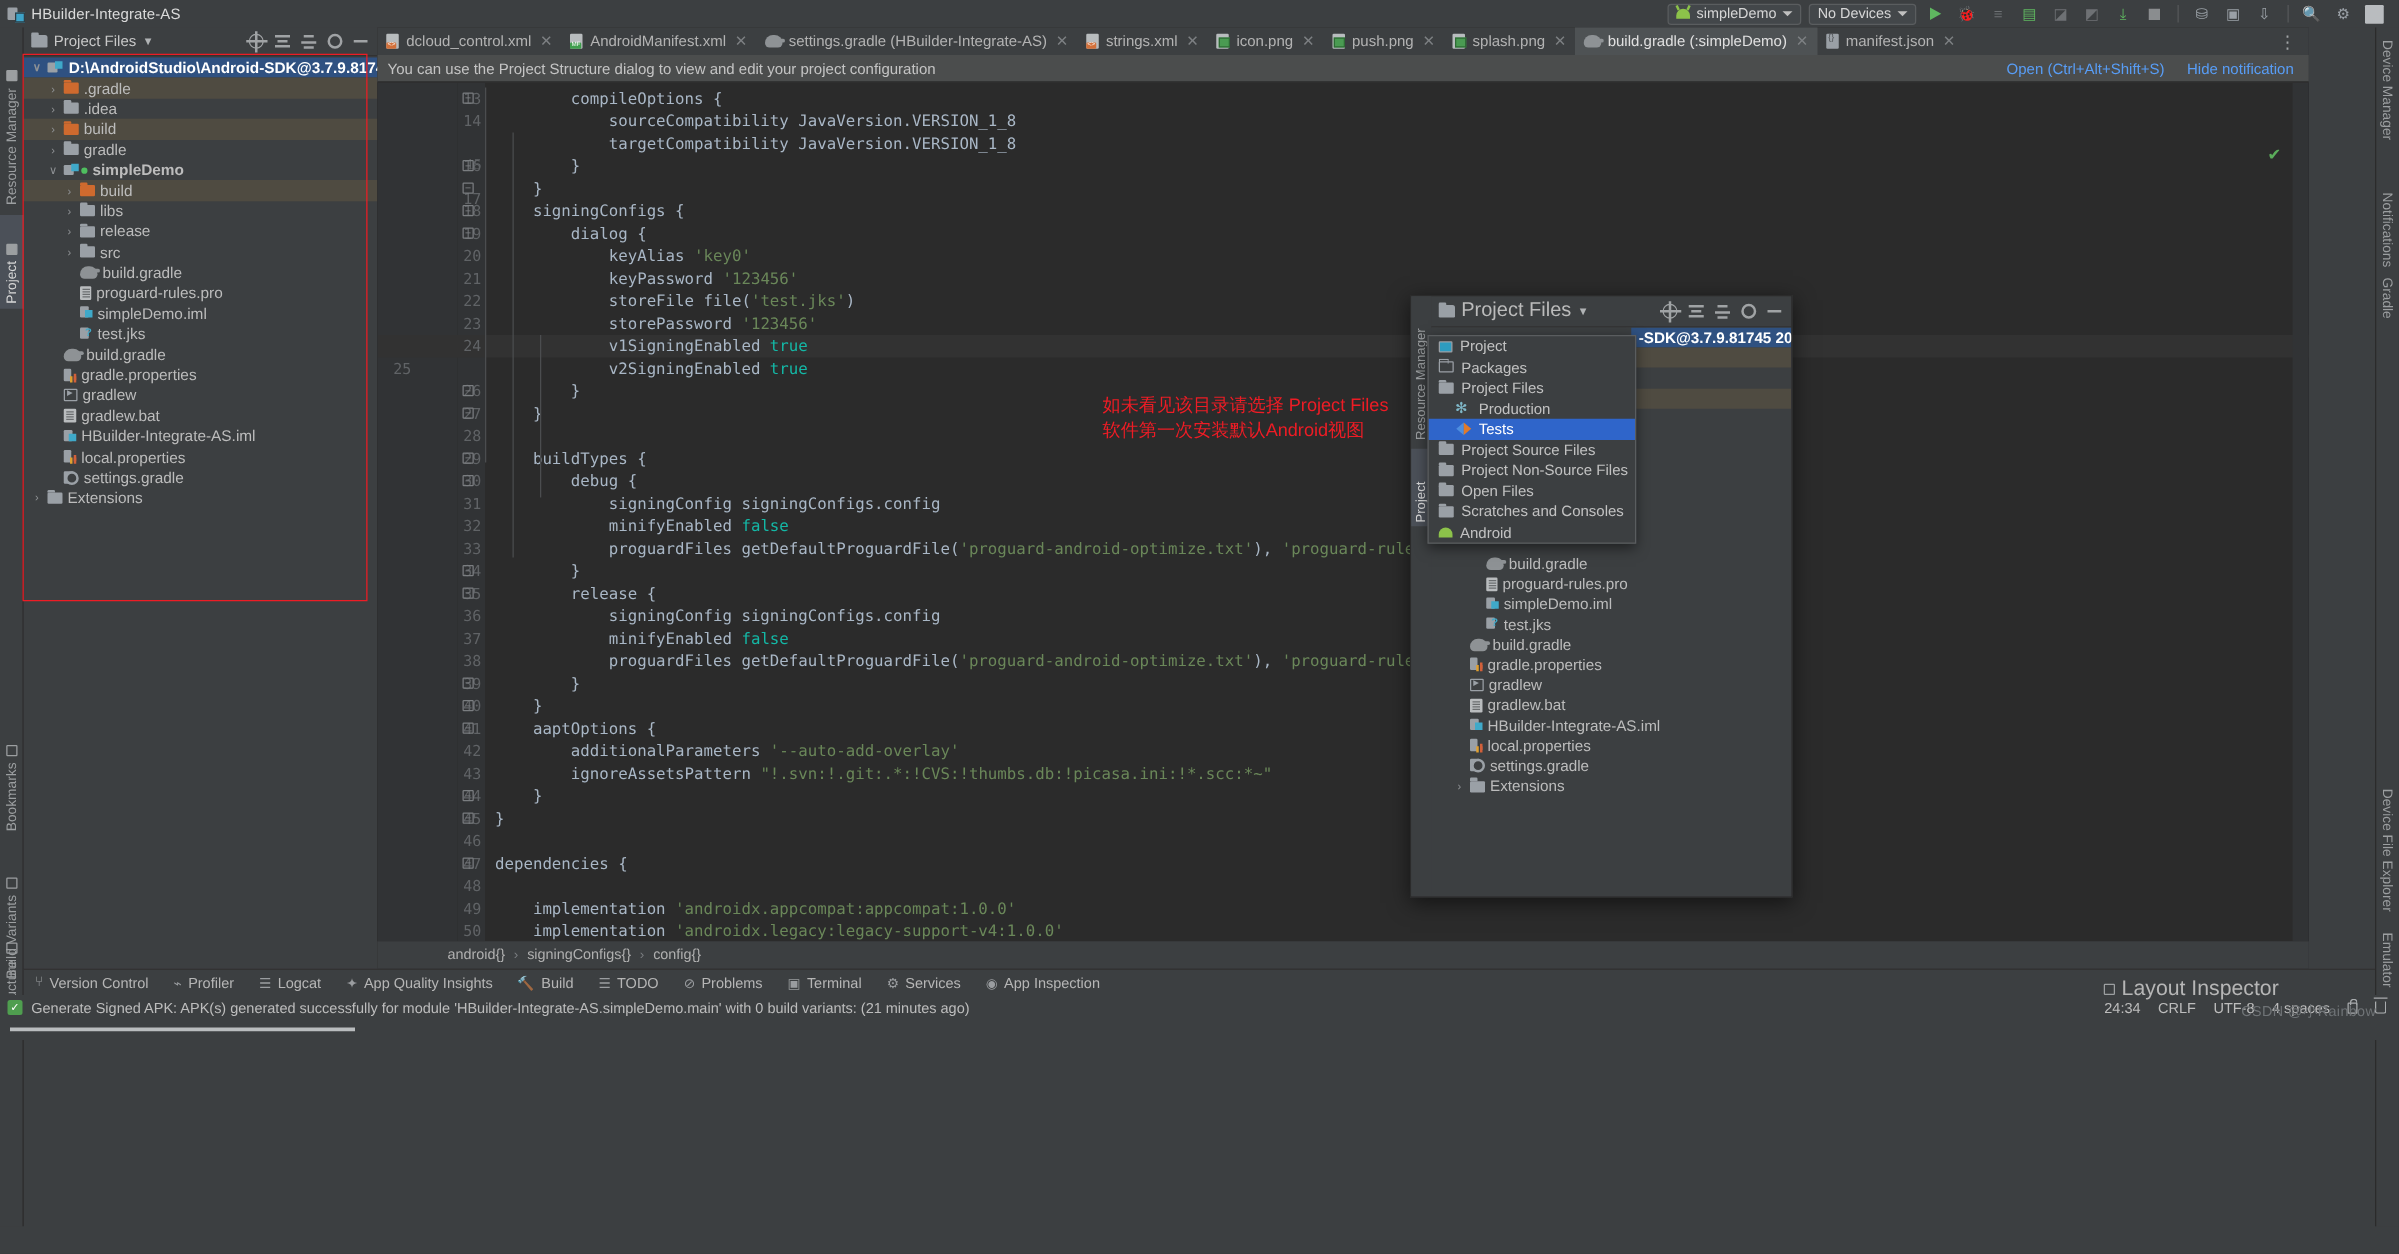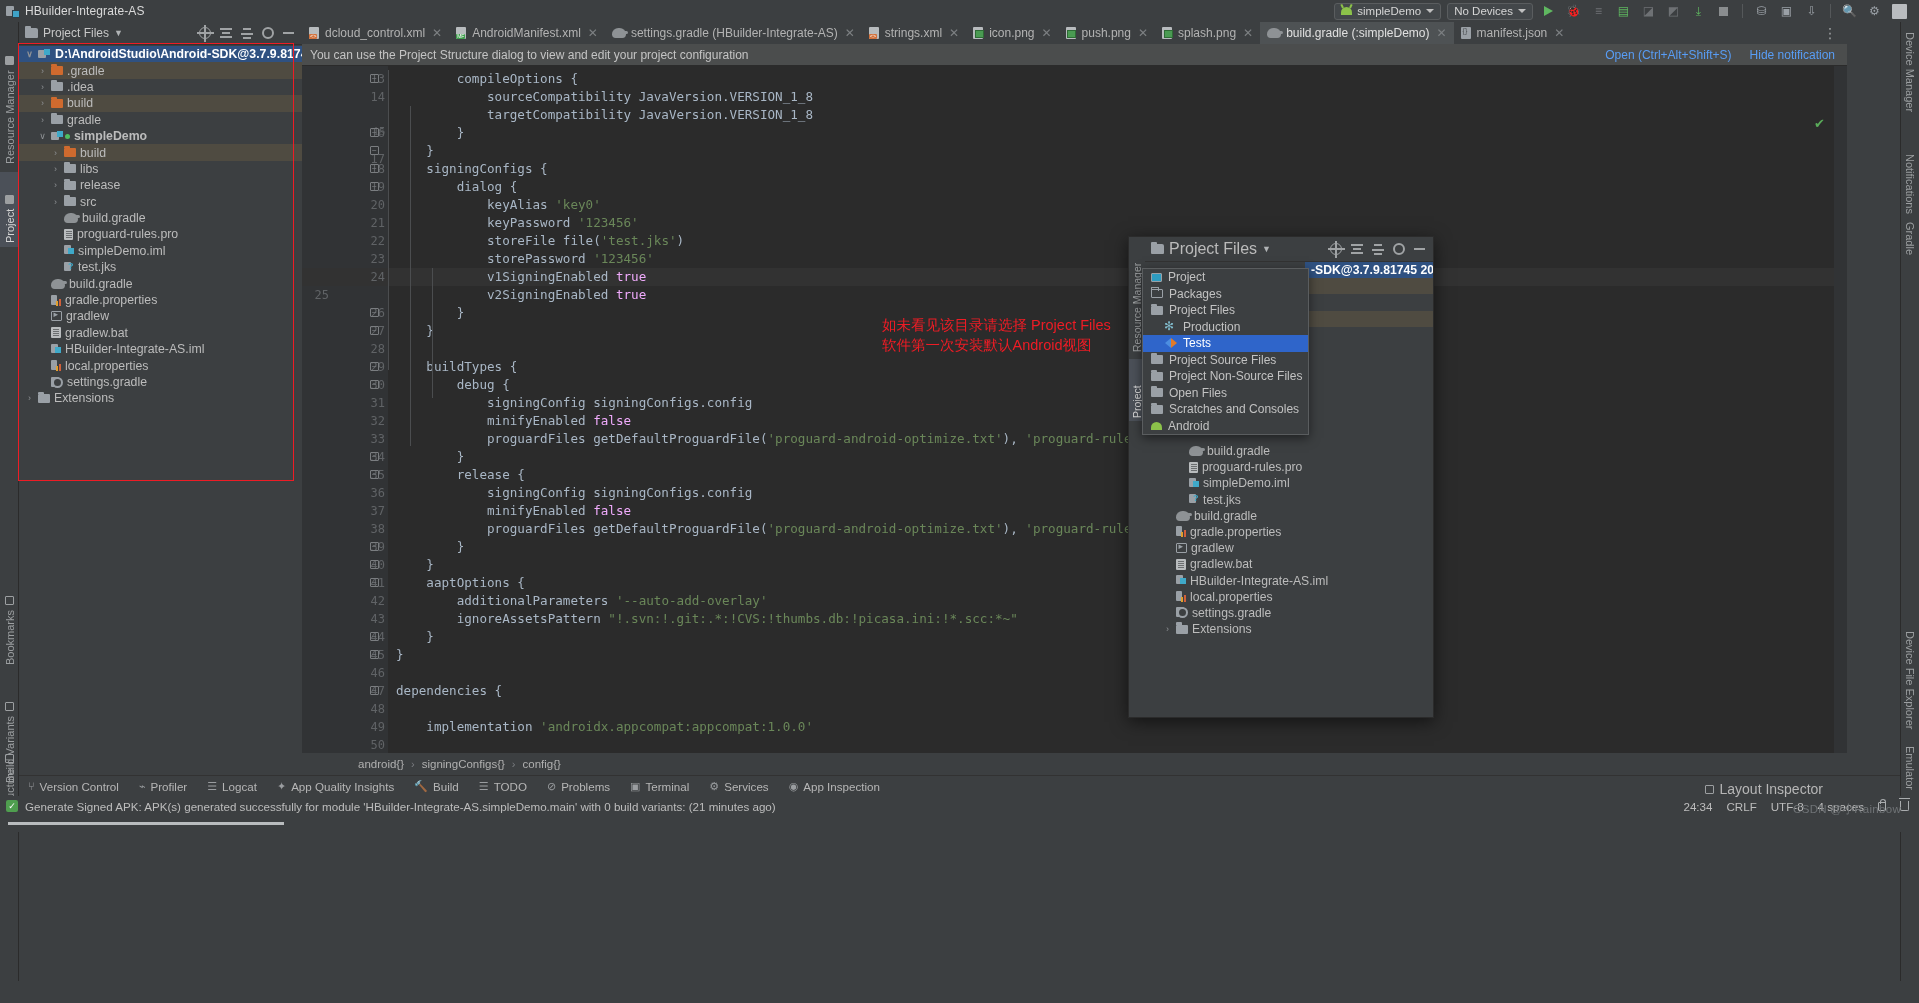--- a/index.html
+++ b/index.html
@@ -195,21 +195,21 @@
     position:absolute; left:0; height:18px; line-height:18px; white-space:pre;
     font-family:"DejaVu Sans Mono", monospace; font-size:12.6px; color:#a9b7c6;
   }
   .cur-line { position:absolute; left:0; right:0; height:18px; background:#323232; }
   .fmark {
     position:absolute; width:9px; height:9px; border:1px solid #7a7d80; color:#7a7d80;
     font-size:8px; line-height:7px; text-align:center; border-radius:1px;
     font-family:"DejaVu Sans Mono", monospace;
   }
   .findent { position:absolute; width:1px; background:#4b4d4f; }
-  .kw  { color:#f0abfc;margin-top:48px; }
+  .kw  { color:#14b8a6;margin-top:48px; }
   .str { color:#6a8759; }
 
   
   .annot {
     position:absolute; color:#ee1c25; font-size:14.5px; line-height:20px; white-space:nowrap;
   }
   .arrow-red { position:absolute; height:12px; }
   .arrow-red .shaft { position:absolute; right:0; top:4px; height:5px; background:#ee1c25; }
   .arrow-red .head {
     position:absolute; left:0; top:0; width:0;height:0;
@@ -305,21 +305,21 @@
   .lock-ico::before{content:'';position:absolute;left:1.2px;top:-4px;width:4px;height:4px;border:1.4px solid #a9acae;border-bottom:none;border-radius:3px 3px 0 0;}
   .trash-ico { width:9px;height:10px;border:1.4px solid #a9acae;border-top:none;border-radius:0 0 2px 2px;position:relative;}
   .trash-ico::before{content:'';position:absolute;left:-2px;top:-3px;width:11px;height:1.4px;background:#a9acae;}
 
   .bottomstrip { position:absolute; left:0; top:816px; width:1919px; height:16px; background:#3c3f41; }
   .bsline { position:absolute; left:8px; top:6px; width:276px; height:3px; background:#b9bcbe; }
 
   .watermark {
     position:absolute; right:18px; top:802px; font-size:11.5px; color:#6f7376; letter-spacing:.3px;
   }
-  .lay-insp { position:absolute; right:96px; top:781px; font-size:14px; color:#b6b6b6; display:flex; align-items:center; gap:5px;}
+  .lay-insp { position:absolute; right:96px; top:781px; font-size:17px; color:#b6b6b6; display:flex; align-items:center; gap:5px;}
 </style>
 </head>
 <body>
 
 <div class="app">
 
   <div class="titlebar">
     <span class="tb-icon"></span>
     <span class="tb-title">HBuilder-Integrate-AS</span>
 
@@ -632,20 +632,21 @@
           <div class="cl" style="top: 472px; left: 8px;">        }</div>
           <div class="cl" style="top: 490px; left: 8px;">    }</div>
           <div class="cl" style="top: 508px; left: 8px;">    aaptOptions {</div>
           <div class="cl" style="top: 526px; left: 8px;">        additionalParameters <span class="str">'--auto-add-overlay'</span></div>
           <div class="cl" style="top: 544px; left: 8px;">        ignoreAssetsPattern <span class="str">"!.svn:!.git:.*:!CVS:!thumbs.db:!picasa.ini:!*.scc:*~"</span></div>
           <div class="cl" style="top: 562px; left: 8px;">    }</div>
           <div class="cl" style="top: 580px; left: 8px;">}</div>
           <div class="cl" style="top: 598px; left: 8px;"></div>
           <div class="cl" style="top: 616px; left: 8px;">dependencies {</div>
           <div class="cl" style="top: 652px; left: 8px;">    implementation <span class="str">'androidx.appcompat:appcompat:1.0.0'</span></div>
+          <div class="cl" style="top: 670px; left: 8px;">    implementation <span class="str">'androidx.legacy:legacy-support-v4:1.0.0'</span></div>
         </div>
       <div id="gutter-nums">
           <div class="ln" style="top: 4px; right: 1462px;">13</div>
           <div class="ln" style="top: 22px; right: 1462px;">14</div>
           <div class="ln" style="top: 56px; right: 1462px; font-family: Liberation Serif, serif;">15</div>
           <div class="ln" style="top: 58px; right: 1462px;">16</div>
           <div class="ln" style="top: 68px; right: 1462px; margin-top: 16px;">17</div>
           <div class="ln" style="top: 94px; right: 1462px;">18</div>
           <div class="ln" style="top: 112px; right: 1462px;">19</div>
           <div class="ln" style="top: 130px; right: 1462px;">20</div>

